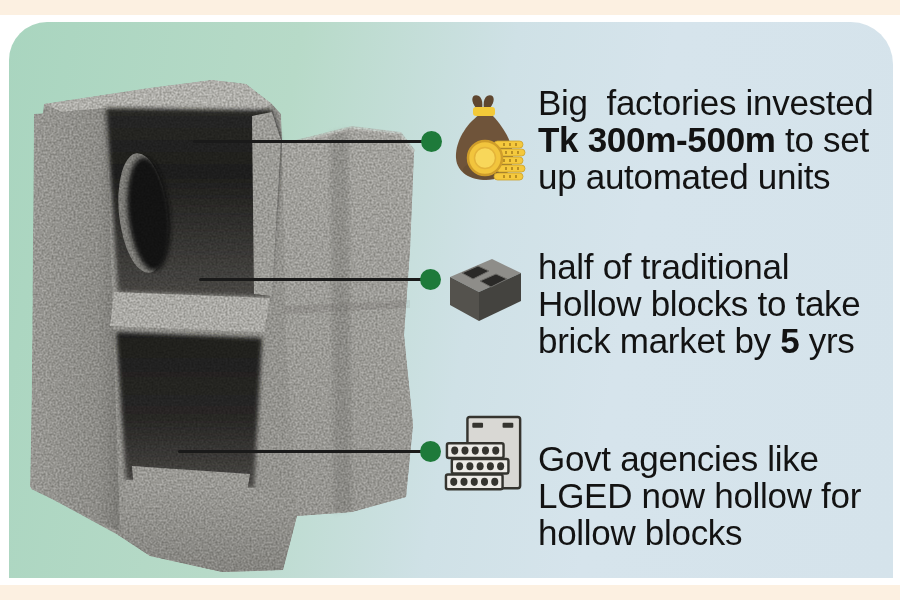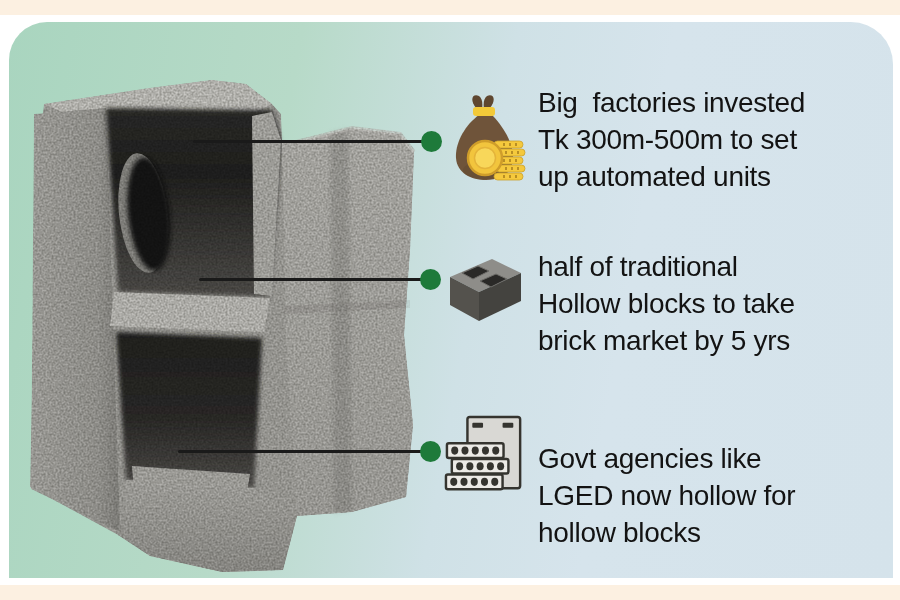--- a/index.html
+++ b/index.html
@@ -17,26 +17,26 @@
   .cline.l2{left:199px;top:278px;width:233px;}
   .cline.l3{left:178px;top:450px;width:254px;}
   .cdot{position:absolute;width:21px;height:21px;border-radius:50%;background:#1e7a3a;}
   .cdot.d1{left:421px;top:131px;}
   .cdot.d2{left:420px;top:269px;}
   .cdot.d3{left:420px;top:441px;}
   .ficon{position:absolute;}
   .ficon.i1{left:446px;top:94px;width:80px;height:92px;}
   .ficon.i2{left:442px;top:250px;width:84px;height:78px;}
   .ficon.i3{left:444px;top:414px;width:82px;height:82px;}
-  .ftext{position:absolute;left:538px;color:#131313;font-size:28px;line-height:37px;letter-spacing:-0.3px;}
+  .ftext{position:absolute;left:538px;color:#131313;font-size:35px;line-height:37px;letter-spacing:-0.3px;}
   .ftext.t1{top:84px;}
   .ftext.t2{top:248px;}
   .ftext.t3{top:410px;margin-top:30px;}
   .fline{white-space:pre;}
-  .b{font-weight:400;}
+  .b{font-weight:700;}
 </style>
 </head>
 <body>
 
 <div class="stage">
 
   <div class="strip top"></div>
   <div class="strip bottom"></div>
 
   <div class="card"></div>

